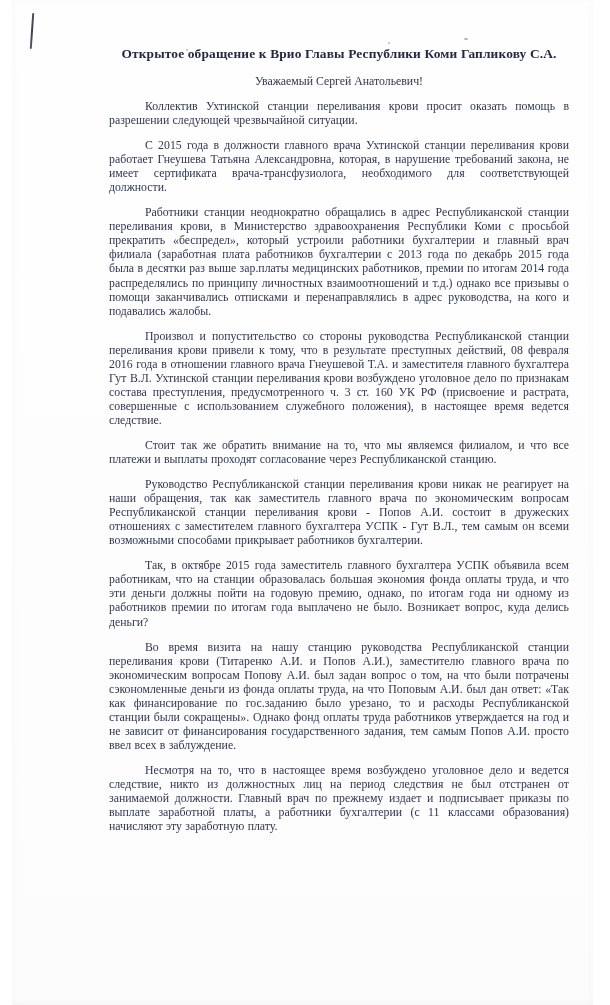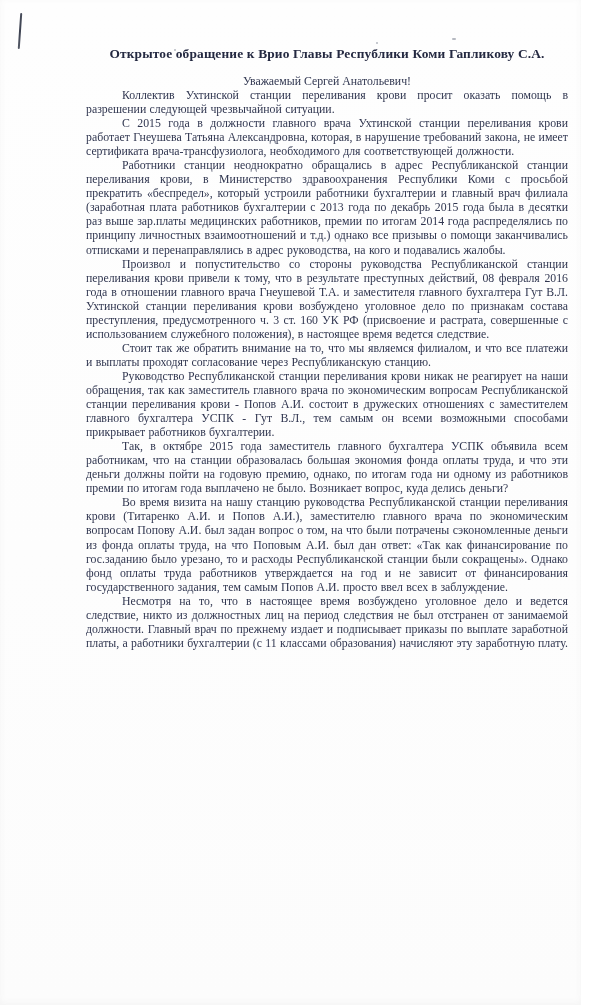--- a/index.html
+++ b/index.html
@@ -9,21 +9,21 @@
   body {
     width: 610px;
     height: 1005px;
     position: relative;
     overflow: hidden;
     background: #ffffff;
     font-family: "Liberation Serif", "DejaVu Serif", serif;
   }
   .page {
     position: absolute;
-    left: 0; top: 0;
+    left: 12px; top: 0;
     width: 581px; height: 1005px;
     background: linear-gradient(180deg, #fefefe 0%, #fdfdfd 55%, #fcfcfc 100%);
     box-shadow: inset 0 -2px 6px rgba(120,120,125,0.06);
   }
   .doc {
     position: absolute;
     left: 86px;
     top: 46px;
     width: 482px;
     color: #303650;
@@ -41,21 +41,21 @@
     font-size: 11.8px;
     text-align: center;
     line-height: 14px;
     margin: 0;
   }
   .body-par {
     font-size: 11.8px;
     text-align: justify;
     text-indent: 36px;
     line-height: 14.05px;
-    margin: 0;
+    margin: 11px;
     word-spacing: 0.4px;
   }
   .pen-mark {
     position: absolute;
     left: 19px;
     top: 13px;
     width: 2px;
     height: 36px;
     background: linear-gradient(180deg, #4a4f5d 0%, #3c4150 50%, #565b68 100%);
     transform: rotate(4deg);
@@ -83,20 +83,20 @@
 
   <div class="doc">
     <h1 class="title">Открытое обращение к Врио Главы Республики Коми Гапликову С.А.</h1>
 
     <p class="salutation">Уважаемый Сергей Анатольевич!</p>
 
     <p class="body-par">Коллектив Ухтинской станции переливания крови просит оказать помощь в разрешении следующей чрезвычайной ситуации.</p>
     <p class="body-par">С 2015 года в должности главного врача Ухтинской станции переливания крови работает Гнеушева Татьяна Александровна, которая, в нарушение требований закона, не имеет сертификата врача-трансфузиолога, необходимого для соответствующей должности.</p>
     <p class="body-par">Работники станции неоднократно обращались в адрес Республиканской станции переливания крови, в Министерство здравоохранения Республики Коми с просьбой прекратить «беспредел», который устроили работники бухгалтерии и главный врач филиала (заработная плата работников бухгалтерии с 2013 года по декабрь 2015 года была в десятки раз выше зар.платы медицинских работников, премии по итогам 2014 года распределялись по принципу личностных взаимоотношений и т.д.) однако все призывы о помощи заканчивались отписками и перенаправлялись в адрес руководства, на кого и подавались жалобы.</p>
     <p class="body-par">Произвол и попустительство со стороны руководства Республиканской станции переливания крови привели к тому, что в результате преступных действий, 08 февраля 2016 года в отношении главного врача Гнеушевой Т.А. и заместителя главного бухгалтера Гут В.Л. Ухтинской станции переливания крови возбуждено уголовное дело по признакам состава преступления, предусмотренного ч. 3 ст. 160 УК РФ (присвоение и растрата, совершенные с использованием служебного положения), в настоящее время ведется следствие.</p>
-    <p class="body-par">Стоит так же обратить внимание на то, что мы являемся филиалом, и что все платежи и выплаты проходят согласование через Республиканскую станцию.</p>
+    <p class="body-par">Стоит так же обратить внимание на то, что мы являемся филиалом, и что все платежи и выплаты проходят согласование через Республиканской станцию.</p>
     <p class="body-par">Руководство Республиканской станции переливания крови никак не реагирует на наши обращения, так как заместитель главного врача по экономическим вопросам Республиканской станции переливания крови - Попов А.И. состоит в дружеских отношениях с заместителем главного бухгалтера УСПК - Гут В.Л., тем самым он всеми возможными способами прикрывает работников бухгалтерии.</p>
     <p class="body-par">Так, в октябре 2015 года заместитель главного бухгалтера УСПК объявила всем работникам, что на станции образовалась большая экономия фонда оплаты труда, и что эти деньги должны пойти на годовую премию, однако, по итогам года ни одному из работников премии по итогам года выплачено не было. Возникает вопрос, куда делись деньги?</p>
     <p class="body-par">Во время визита на нашу станцию руководства Республиканской станции переливания крови (Титаренко А.И. и Попов А.И.), заместителю главного врача по экономическим вопросам Попову А.И. был задан вопрос о том, на что были потрачены сэкономленные деньги из фонда оплаты труда, на что Поповым А.И. был дан ответ: «Так как финансирование по гос.заданию было урезано, то и расходы Республиканской станции были сокращены». Однако фонд оплаты труда работников утверждается на год и не зависит от финансирования государственного задания, тем самым Попов А.И. просто ввел всех в заблуждение.</p>
     <p class="body-par">Несмотря на то, что в настоящее время возбуждено уголовное дело и ведется следствие, никто из должностных лиц на период следствия не был отстранен от занимаемой должности. Главный врач по прежнему издает и подписывает приказы по выплате заработной платы, а работники бухгалтерии (с 11 классами образования) начисляют эту заработную плату.</p>
   </div>
 
 </div>
 
 </body></html>

